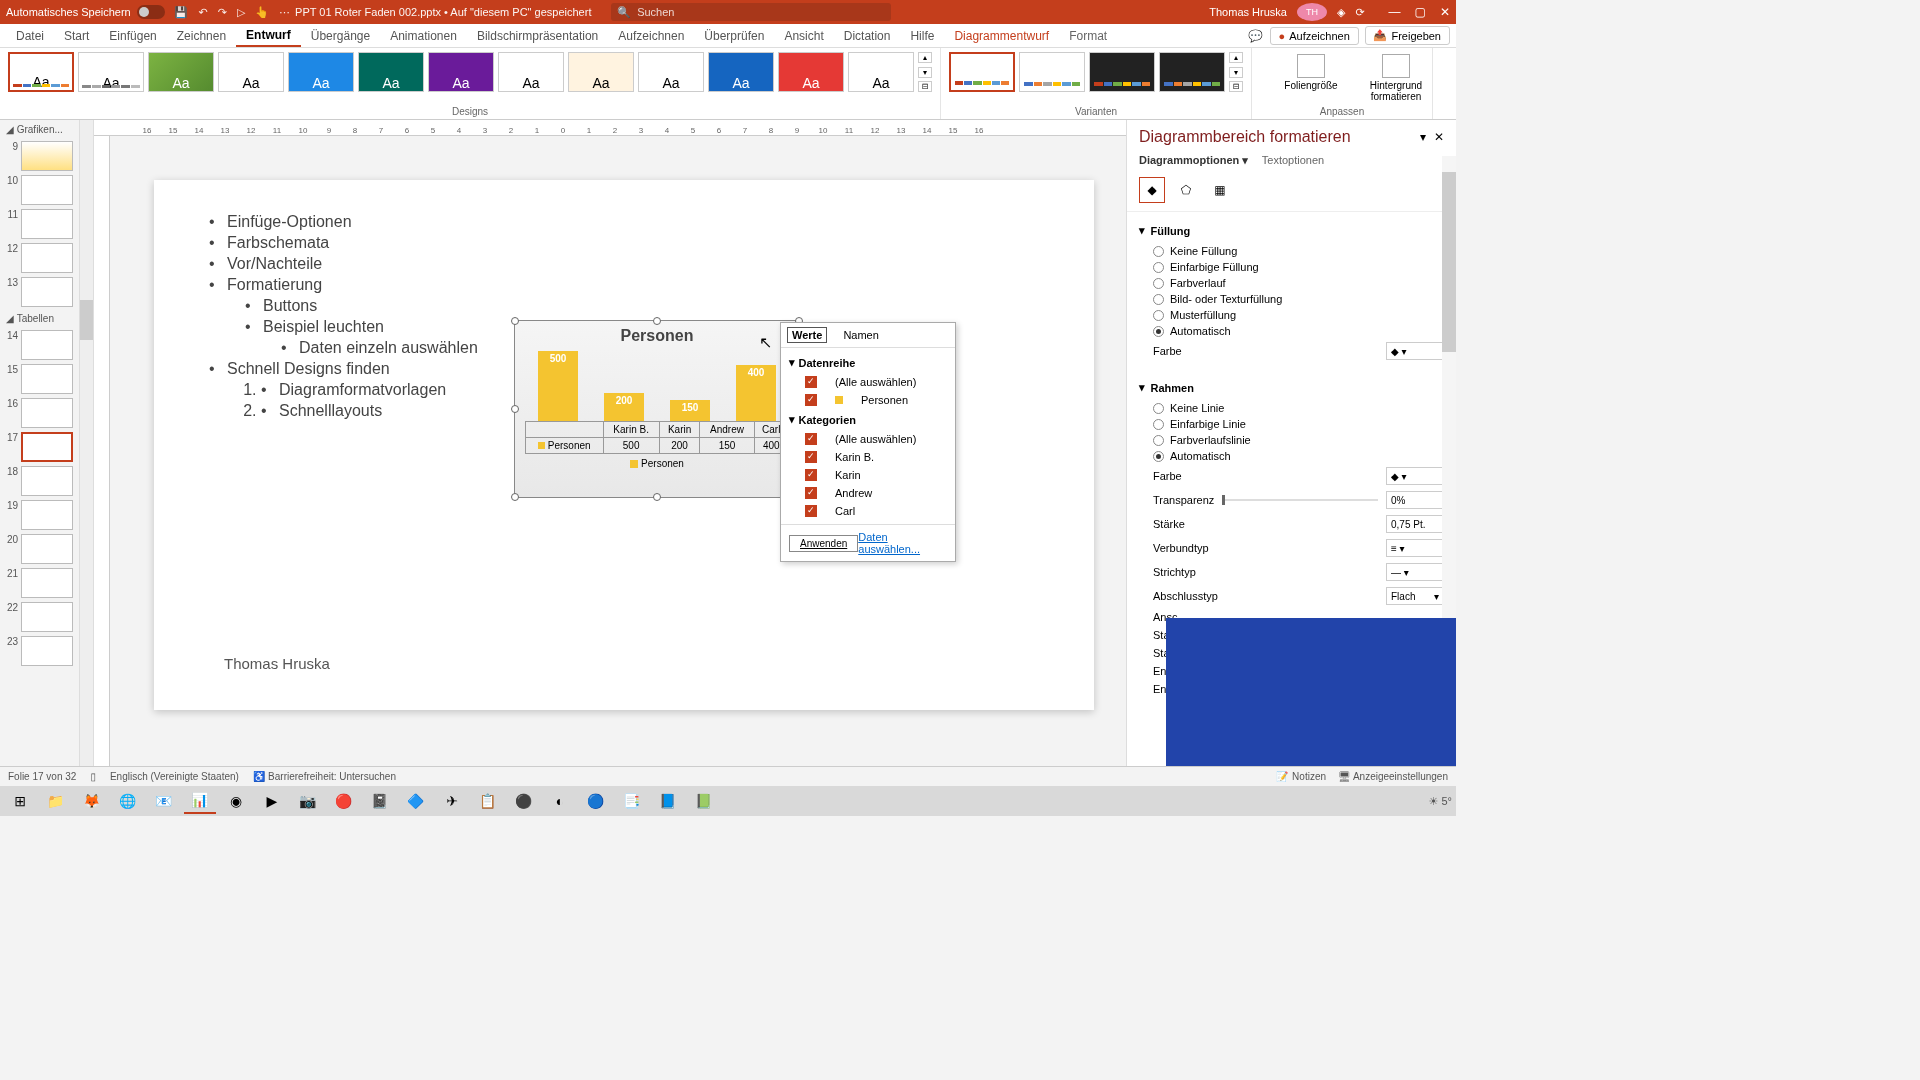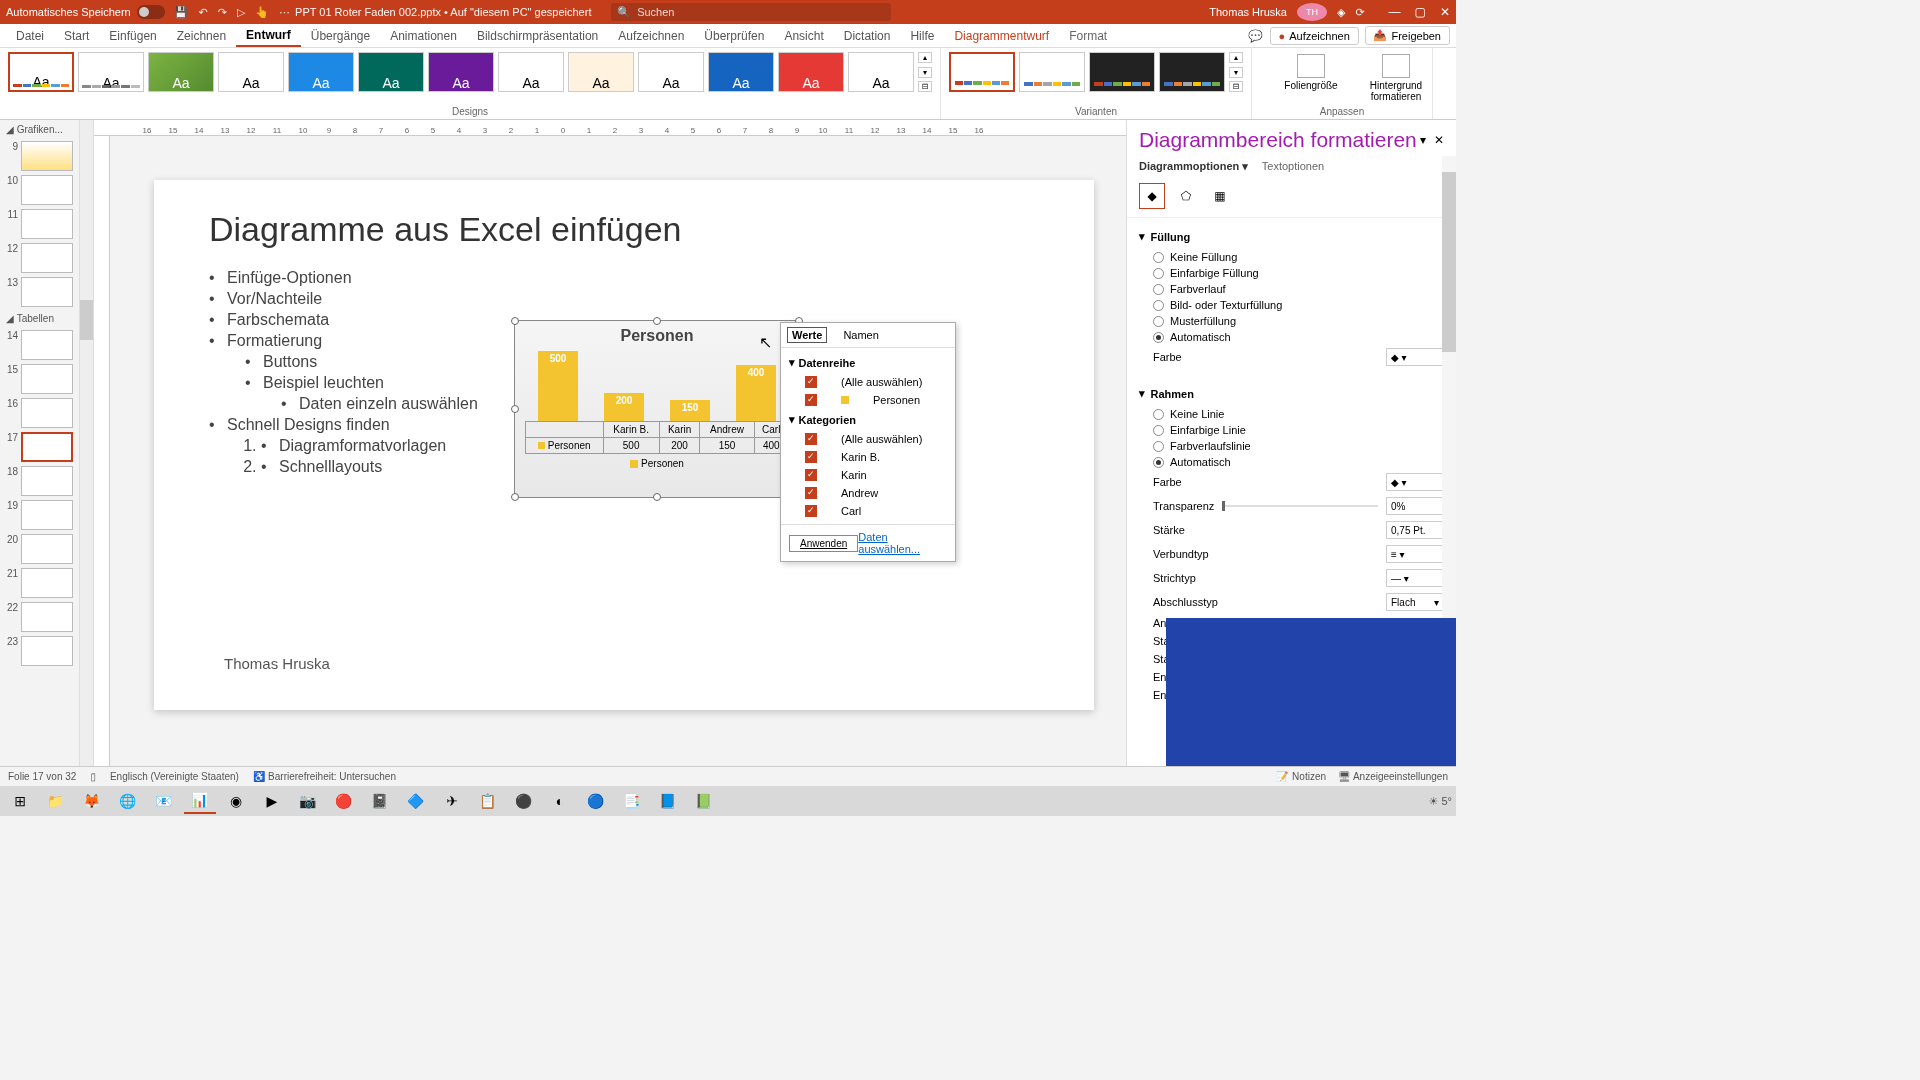--- a/index.html
+++ b/index.html
@@ -92,31 +92,31 @@
 .chart-side-btns { position:absolute; right:-26px; top:4px; display:flex; flex-direction:column; gap:8px; }
 .chart-side-btn { width:22px; height:22px; background:white; border:1px solid #aaa; display:flex; align-items:center; justify-content:center; font-size:14px; }
 
 
 .filter-popup { position:absolute; left:686px; top:202px; width:176px; background:white; border:1px solid #aaa; box-shadow:2px 2px 6px rgba(0,0,0,0.2); font-size:11px; }
 .filter-tabs { display:flex; border-bottom:1px solid #ddd; padding:4px 6px; gap:14px; }
 .filter-tabs .ft { padding:2px 2px; }
 .filter-tabs .ft.active { font-weight:600; border:1px solid #555; padding:1px 4px; }
 .filter-section { padding:4px 8px; }
 .filter-section .sh { display:flex; align-items:center; gap:4px; font-weight:600; margin:4px 0; }
-.filter-section .item { display:flex; align-items:center; gap:24px; padding:3px 4px 3px 16px; }
+.filter-section .item { display:flex; align-items:center; gap:18px; padding:3px 4px 3px 16px; }
 .filter-section .cb { width:12px; height:12px; border:1px solid #c43e1c; background:#c43e1c; position:relative; }
 .filter-section .cb::after { content:'✓'; color:white; font-size:9px; position:absolute; top:-1px; left:1px; }
 .filter-footer { display:flex; justify-content:space-between; align-items:center; padding:6px 8px; border-top:1px solid #ddd; }
 .filter-footer .apply { border:1px solid #888; padding:2px 10px; font-size:10px; background:white;text-decoration:underline; }
 .filter-footer .link { color:#0066cc; text-decoration:underline; font-size:11px; }
 
 
 .format-pane { width:330px; background:white; border-left:1px solid #ddd; position:relative; }
 .format-pane .header { display:flex; justify-content:space-between; align-items:center; padding:8px 12px; }
-.format-pane .header h2 { font-size:21px; font-weight:400; color:#a21caf; }
+.format-pane .header h2 { font-size:16px; font-weight:400; color:#7f1d1d; }
 .format-pane .subtabs { display:flex; gap:14px; padding:0 12px 6px; font-size:11px; color:#666; }
 .format-pane .subtabs .st.active { color:#333; font-weight:600; }
 .format-pane .icontabs { display:flex; gap:8px; padding:4px 12px 8px; border-bottom:1px solid #eee; }
 .format-pane .icontab { width:26px; height:26px; border:1px solid transparent; display:flex; align-items:center; justify-content:center; }
 .format-pane .icontab.active { border:1px solid #c43e1c; }
 .format-pane .section { padding:6px 12px; }
 .format-pane .section-h { display:flex; align-items:center; gap:6px; font-weight:600; font-size:11px; margin:6px 0; }
 .format-pane .radio-row { display:flex; align-items:center; gap:6px; padding:2px 0 2px 14px; font-size:11px; }
 .format-pane .radio { width:11px; height:11px; border:1px solid #888; border-radius:50%; position:relative; }
 .format-pane .radio.checked::after { content:''; position:absolute; width:5px; height:5px; background:#333; border-radius:50%; top:2px; left:2px; }
@@ -445,25 +445,24 @@
         <span>11</span>
         <span>12</span>
         <span>13</span>
         <span>14</span>
         <span>15</span>
         <span>16</span>
     </div>
     <div class="ruler-v"></div>
 
     <div class="slide">
-      <h1>Diagramme aus Excel einfügen</h1>
       <ul>
         <li>Einfüge-Optionen</li>
+        <li>Farbschemata</li>
         <li>Vor/Nachteile</li>
-        <li>Farbschemata</li>
         <li><span>Formatierung</span>
           <ul style="margin-left:18px">
             <li>Buttons</li>
             <li><span>Beispiel leuchten</span>
               <ul style="margin-left:18px">
                 <li>Daten einzeln auswählen</li>
               </ul>
             </li>
           </ul>
         </li>

